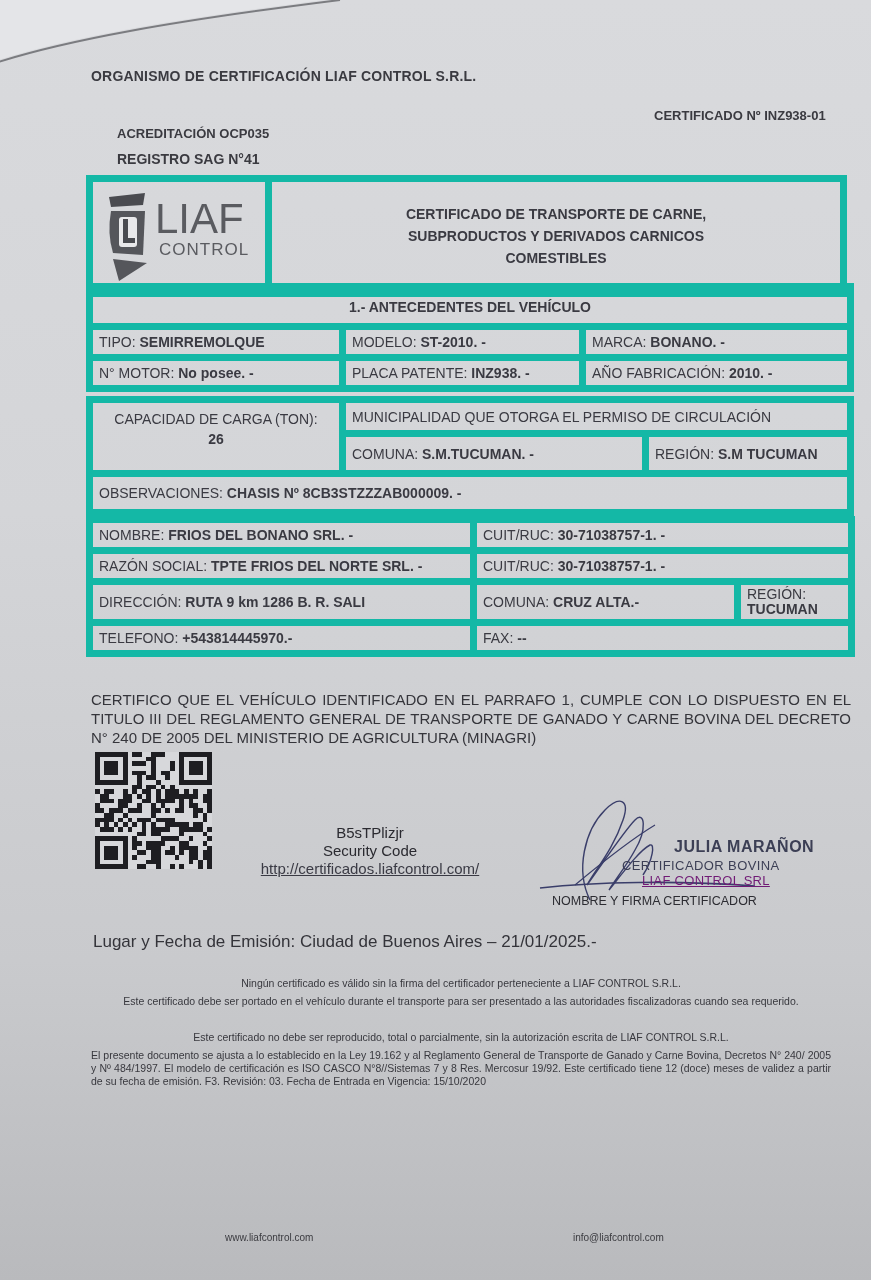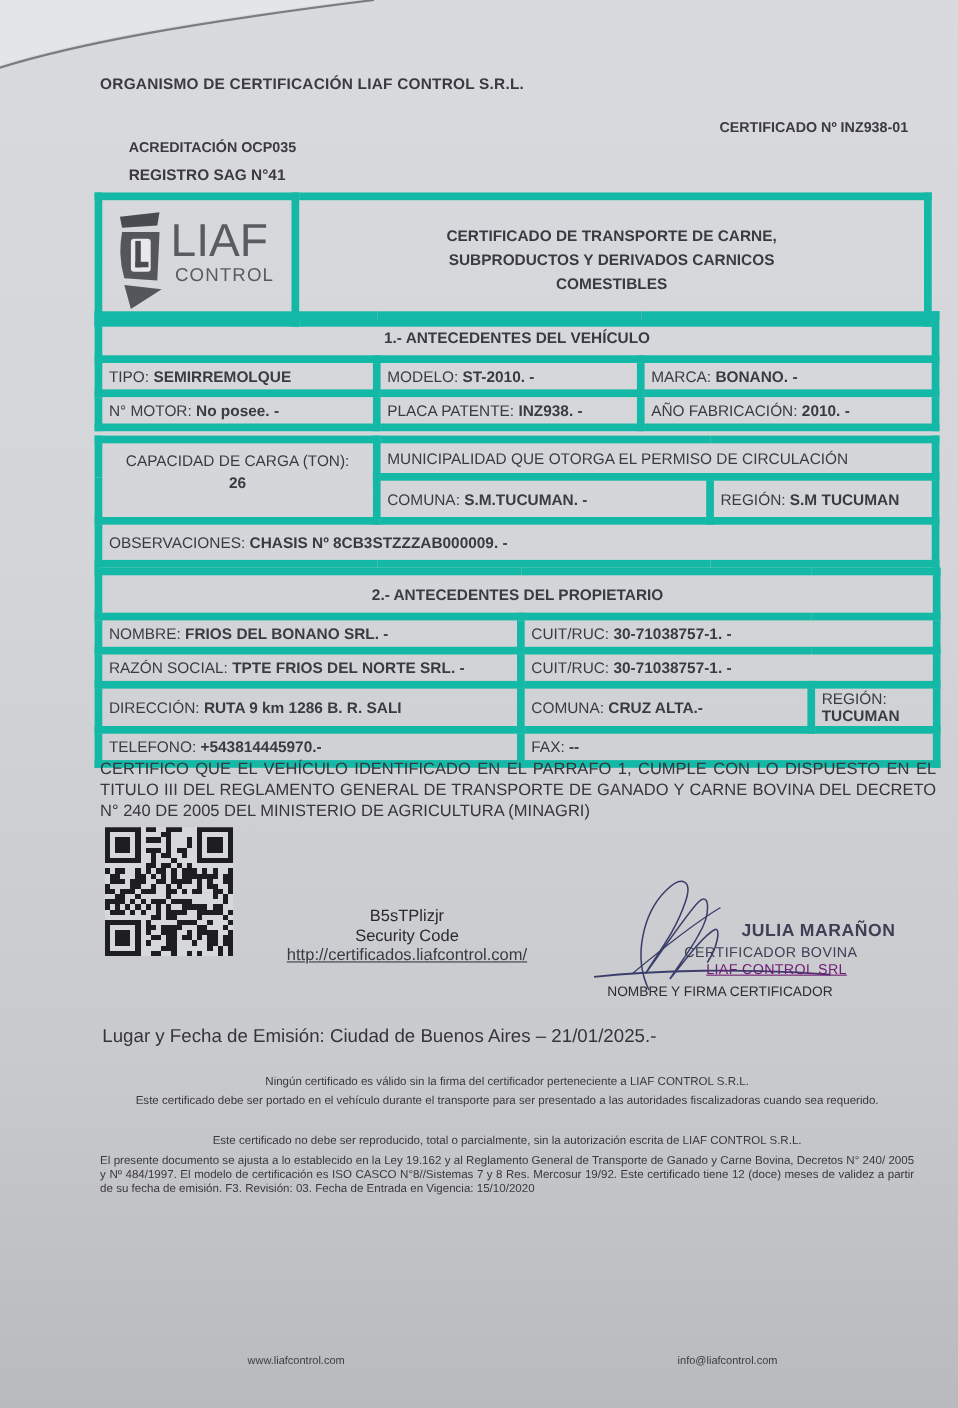--- a/index.html
+++ b/index.html
@@ -55,21 +55,21 @@
 
   .emision { left:93px; top:932px; font-size:17px; color:#34343a; }
 
   .fine { left:91px; width:740px; font-size:10.5px; line-height:13px; color:#38383e;text-align:center; }
   .f1 { top:977px; }
   .f2 { top:995px; }
   .f3 { top:1031px; }
   .f4 { top:1049px; text-align:justify; }
 
   .footer-l { left:225px; top:1232px; font-size:10px; color:#3b3b40; }
-  .footer-r { left:616px; top:1232px; font-size:10px; color:#3b3b40; }
+  .footer-r { left:573px; top:1232px; font-size:10px; color:#3b3b40; }
 </style>
 </head>
 <body>
 
 <svg class="fold" viewBox="0 0 400 70">
   <path d="M0,68 C80,40 200,20 360,0" stroke="#7b7c80" stroke-width="2" fill="none"></path>
   <path d="M0,66 C80,38 200,18 360,-2 L0,-2 Z" fill="#e4e5e8"></path>
 </svg>
 
 <div class="abs org">ORGANISMO DE CERTIFICACIÓN LIAF CONTROL S.R.L.</div>
@@ -148,23 +148,20 @@
 </tbody>
   </table>
 
 <table class="grid t-prop">
   <colgroup>
       <col style="width:384px">
       <col style="width:264px">
       <col style="width:114px">
     </colgroup>
   <tbody>
-      <tr class="h">
-        <td colspan="3" class="hdr">2.- ANTECEDENTES DEL PROPIETARIO</td>
-      </tr>
   <tr class="r">
     <td><span class="lbl">NOMBRE:</span> <span class="val">FRIOS DEL BONANO SRL. -</span></td>
     <td colspan="2"><span class="lbl">CUIT/RUC:</span> <span class="val">30-71038757-1. -</span></td>
   </tr>
   <tr class="r">
     <td><span class="lbl">RAZÓN SOCIAL:</span> <span class="val">TPTE FRIOS DEL NORTE SRL. -</span></td>
     <td colspan="2"><span class="lbl">CUIT/RUC:</span> <span class="val">30-71038757-1. -</span></td>
   </tr>
   <tr class="tall">
     <td><span class="lbl">DIRECCIÓN:</span> <span class="val">RUTA 9 km 1286 B. R. SALI</span></td>

